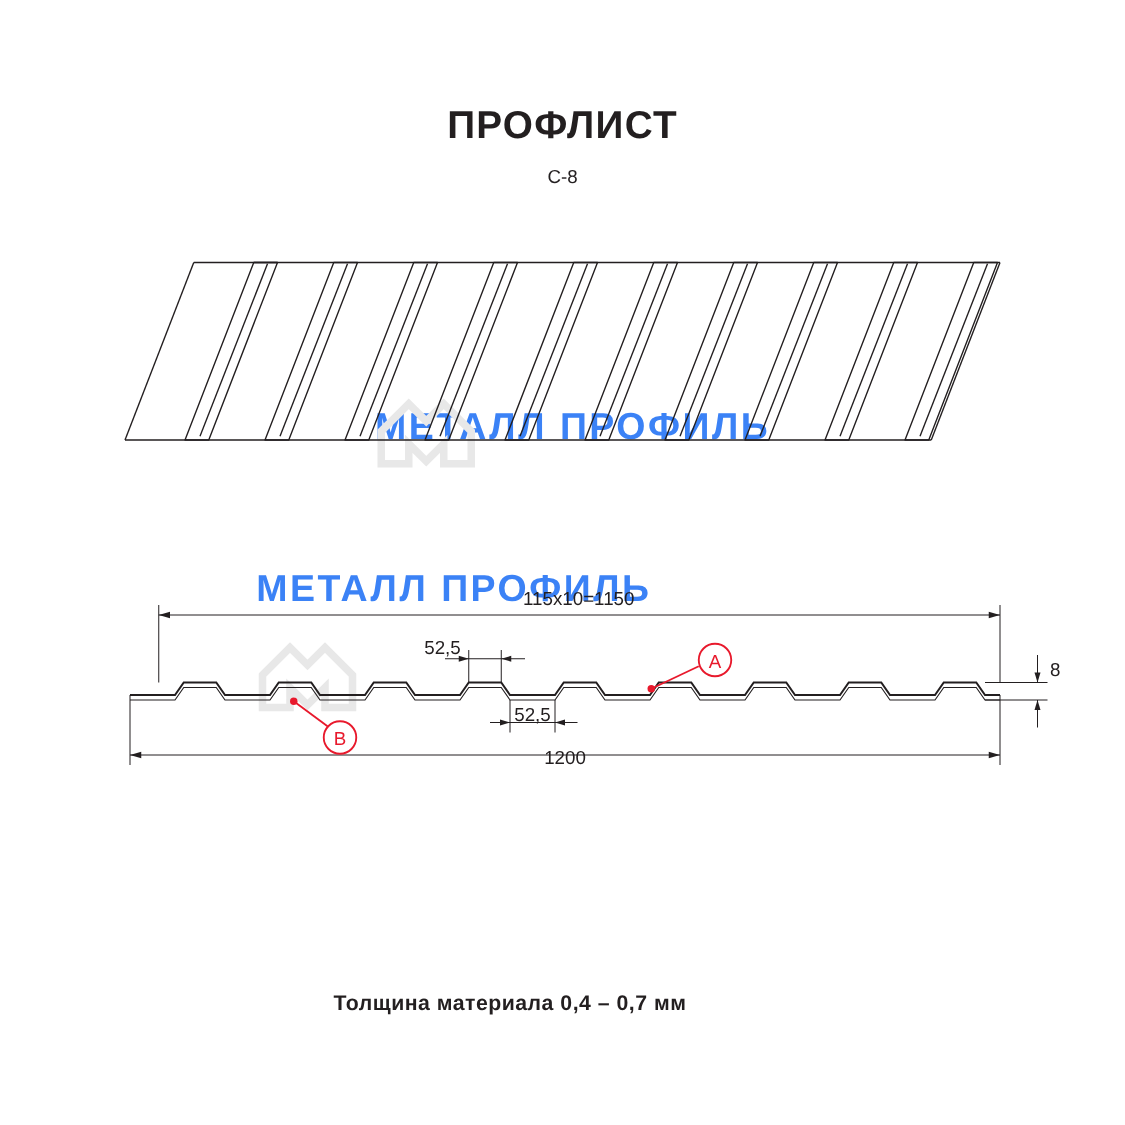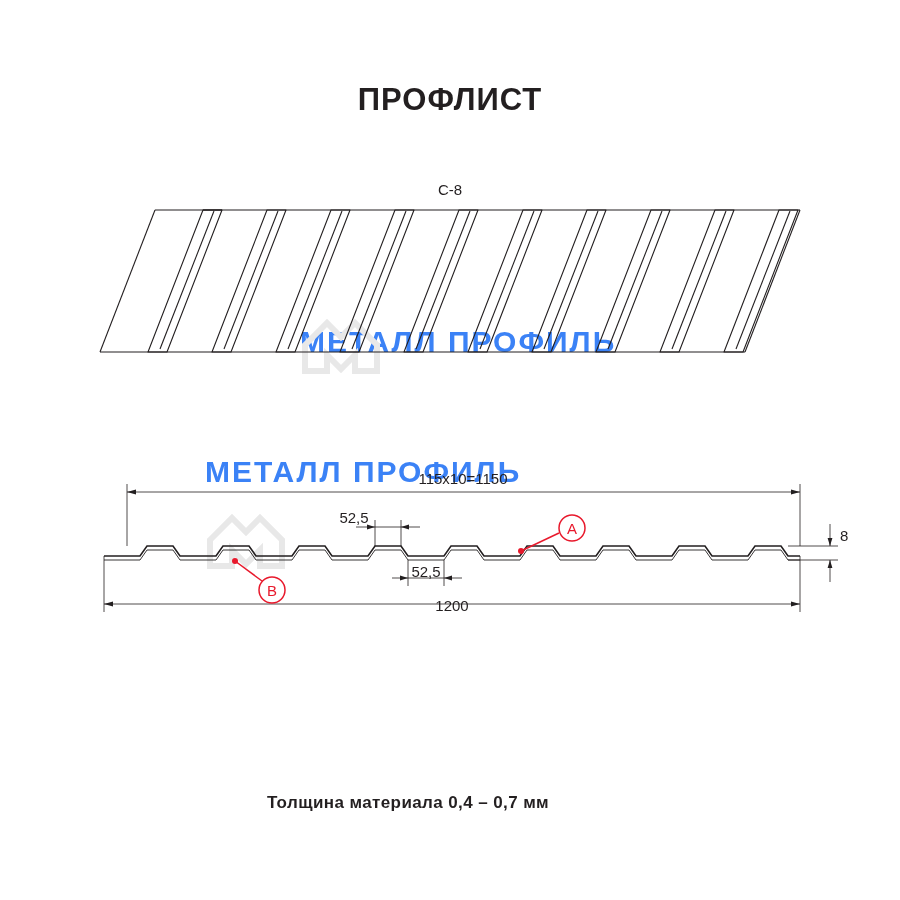--- a/index.html
+++ b/index.html
@@ -31,21 +31,20 @@
     color: #231f20;
   }
   #subtitle {
     position: absolute;
     top: 133px;
     left: 0;
     width: 900px;
     text-align: center;
     font-size: 15px;
     color: #231f20;
-    margin-top: 48px;
   }
   #footer-note {
     position: absolute;
     top: 793px;
     left: 0;
     width: 816px;
     text-align: center;
     font-size: 17px;
     font-weight: bold;
     letter-spacing: 0.4px;

